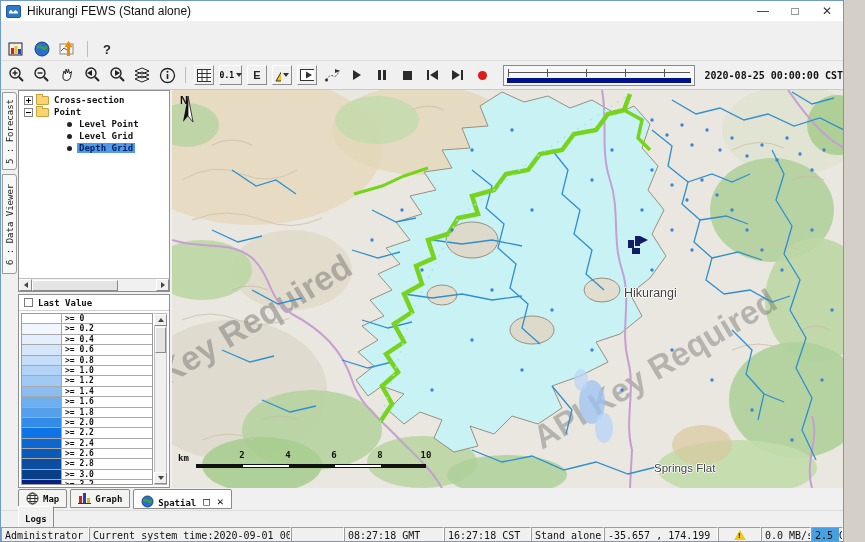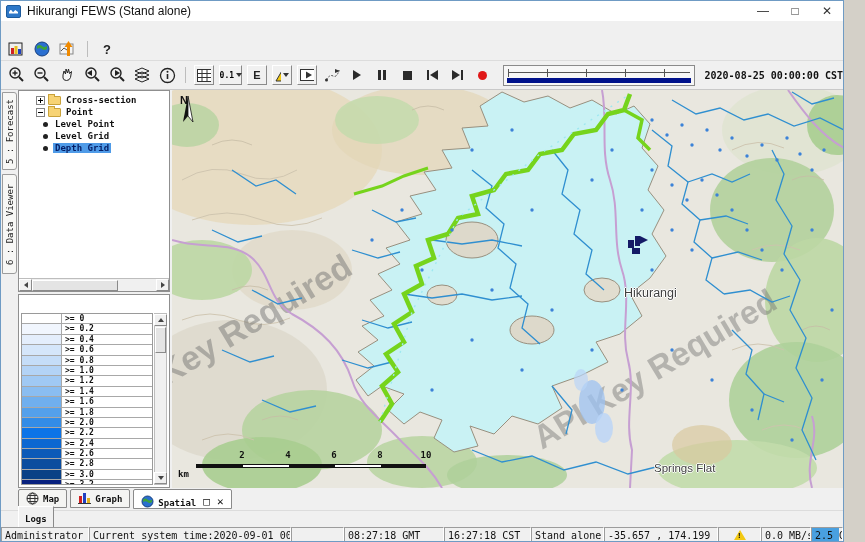--- a/index.html
+++ b/index.html
@@ -54,22 +54,22 @@
         writing-mode:vertical-rl;transform:rotate(180deg);}
   #vtab-forecast{top:2px;height:78px;}
   #vtab-dataviewer{top:84px;height:100px;}
   #right-strip{position:absolute;right:0;top:-21px;width:18px;height:419px;background:#f0f0f0;border-left:1px solid #c9c9c9;}
   #vtab-plot{position:absolute;right:0px;top:2px;width:16px;height:132px;border:1px solid #9c9c9c;background:#f7f7f5;border-radius:0 3px 3px 0;
         display:flex;align-items:center;justify-content:center;font-size:9px;color:#222;writing-mode:vertical-rl;}
 
   
   #tree-panel{position:absolute;left:17px;top:0;width:152px;height:202px;background:#fff;border:1px solid #8f8f8f;}
   #tree-items{padding-top:3px;}
-  .tree-item{display:flex;align-items:center;gap:3px;height:12px;padding-left:17px;font:700 9px "DejaVu Sans Mono",monospace;color:#111;white-space:nowrap;}
-  .tree-item.leaf{padding-left:24px;}
+  .tree-item{display:flex;align-items:center;gap:3px;height:12px;padding-left:5px;font:700 9px "DejaVu Sans Mono",monospace;color:#111;white-space:nowrap;}
+  .tree-item.leaf{padding-left:48px;}
   .expander{width:9px;height:9px;border:1px solid #848484;background:#fff;position:relative;flex:0 0 auto;}
   .expander::before{content:"";position:absolute;left:1px;right:1px;top:3px;height:1px;background:#000;}
   .folder-collapsed .expander::after{content:"";position:absolute;top:1px;bottom:1px;left:3px;width:1px;background:#000;}
   .folder-ic{width:13px;height:9px;background:#f7d374;border:1px solid #c9a23a;border-radius:1px;position:relative;flex:0 0 auto;}
   .folder-ic::before{content:"";position:absolute;top:-3px;left:-1px;width:5px;height:2px;background:#f7d374;border:1px solid #c9a23a;border-bottom:none;}
   .bullet{width:5px;height:5px;border-radius:50%;background:#222;flex:0 0 auto;margin-right:2px;}
   .tree-item .tlabel{padding:0 2px;}
   .tree-item.selected .tlabel{background:#4f9be8;color:#041e66;}
   #tree-hscroll{position:absolute;left:0;bottom:0;width:100%;height:13px;background:#f0f0f0;border-top:1px solid #bdbdbd;display:flex;align-items:center;}
   .scroll-btn{width:13px;height:12px;border:1px solid;border-color:#fff #8a8a8a #8a8a8a #fff;background:#f0f0f0;display:flex;align-items:center;justify-content:center;}
@@ -92,21 +92,21 @@
   #legend-vscroll .scroll-btn.down{margin-top:auto;}
 
   
   #map{position:absolute;left:171px;top:0;width:676px;height:398px;background:#e9e7df;overflow:hidden;}
   #map svg{position:absolute;left:0;top:0;}
   .map-label{position:absolute;color:#3f3f3f;font-size:12px;
      text-shadow:1px 0 0 #fff,-1px 0 0 #fff,0 1px 0 #fff,0 -1px 0 #fff;white-space:nowrap;}
   #north{position:absolute;left:8px;top:4px;text-align:center;}
   #north .n{font:700 11px "Liberation Sans",sans-serif;color:#111;}
   #map-time{position:absolute;right:10px;top:360px;font:700 10px "DejaVu Sans Mono",monospace;color:#0d0d0d;white-space:nowrap;}
-  #scalebar-km{position:absolute;left:6px;top:363px;font:700 9px "DejaVu Sans Mono",monospace;color:#111;margin-top:16px;}
+  #scalebar-km{position:absolute;left:6px;top:363px;font:700 9px "DejaVu Sans Mono",monospace;color:#111;}
   #scalebar{position:absolute;left:24px;top:374px;width:230px;height:4px;border:1px solid #111;
      background:repeating-linear-gradient(90deg,#111 0 46px,#fff 46px 92px);}
   #scale-labels{position:absolute;left:47px;top:360px;display:flex;}
   #scale-labels span{width:46px;text-align:center;font:700 9px "DejaVu Sans Mono",monospace;color:#111;}
 
   
   #tabbar{position:absolute;left:0;top:487px;width:100%;height:22px;background:#f0f0f0;display:flex;align-items:flex-start;gap:3px;padding:1px 0 0 17px;}
   .btab{display:flex;align-items:center;gap:4px;height:19px;padding:0 7px;border:1px solid #8a8a8a;background:#f4f4f2;
         border-radius:2px 2px 0 0;font:700 9px "DejaVu Sans Mono",monospace;color:#111;}
   .btab.active{background:#fff;height:20px;align-items:flex-end;}
@@ -343,20 +343,24 @@
             <span class="arr-l"></span>
           </span>
         <span id="tree-hthumb"></span>
         <span class="scroll-btn" style="margin-left:auto;">
             <span class="arr-r"></span>
           </span>
       </div>
     </div>
 
     <div id="legend-panel">
+      <div id="legend-header">
+        <span id="legend-checkbox"></span>
+        <span class="hlabel">Last Value</span>
+      </div>
       <div id="legend-rows">
 
           <div class="lg-row">
             <span class="lg-swatch" style="background-color: rgb(255, 255, 255);"></span>
             <span class="lg-label">&gt;= 0</span>
           </div>
 
           <div class="lg-row">
             <span class="lg-swatch" style="background-color: rgb(241, 246, 254);"></span>
             <span class="lg-label">&gt;= 0.2</span>

